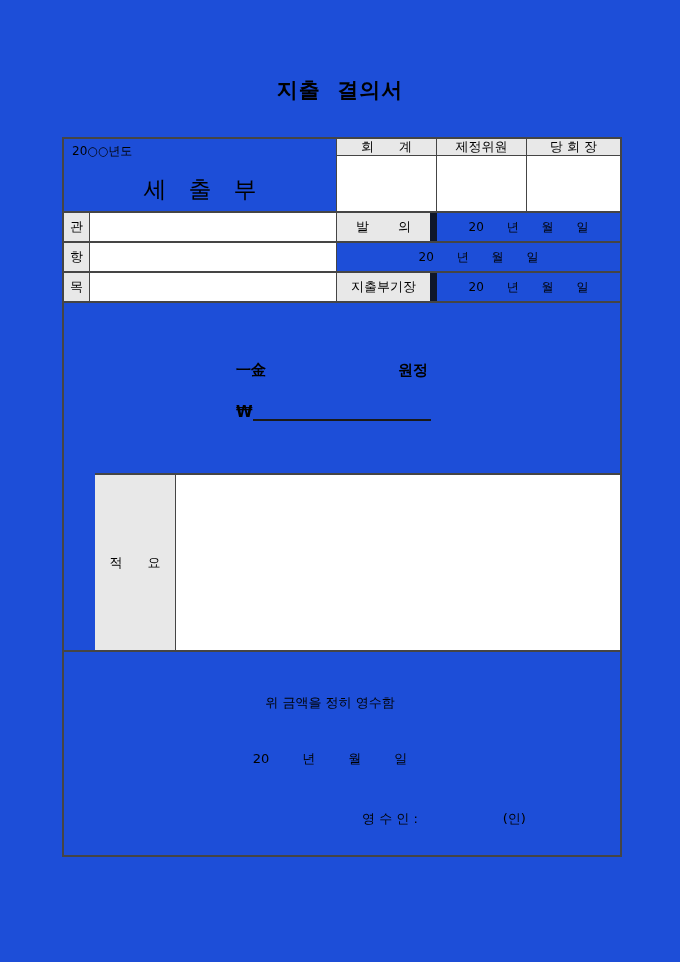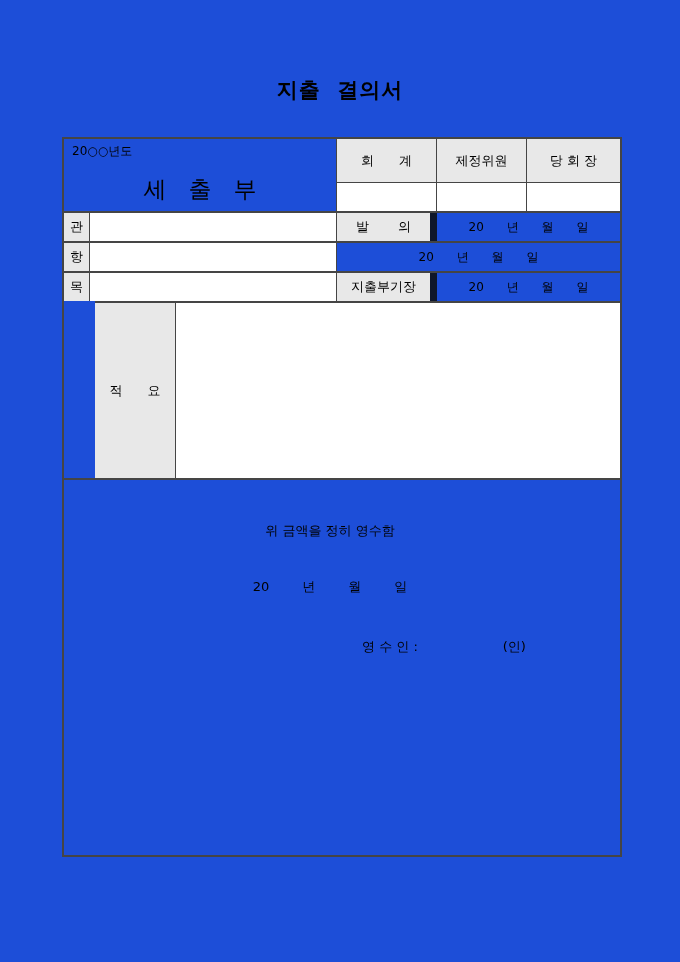--- a/index.html
+++ b/index.html
@@ -13,21 +13,21 @@
   .form-table { position:absolute; left:62px; top:137px; width:560px; height:720px;
                 border:2px solid #454545; display:flex; flex-direction:column; }
 
   
   .head-block { height:72px; display:flex; flex:0 0 auto; }
   .head-left { width:273px; border-right:1px solid #454545; position:relative; }
   .year-label { position:absolute; top:4px; left:8px; font-size:12px; white-space:pre; }
   .ledger-title { position:absolute; bottom:6px; left:0; width:100%; text-align:center;
                   font-size:23px; font-weight:normal; white-space:pre; }
   .head-right { flex:1; display:flex; flex-direction:column; }
-  .head-row-labels { height:44px; display:flex; border-bottom:1px solid #454545; }
+  .head-row-labels { height:17px; display:flex; border-bottom:1px solid #454545; }
   .head-cell { background:#e8e8e8; display:flex; align-items:center; justify-content:center;
                font-size:13px; white-space:pre; }
   .hc-1 { width:100px; border-right:1px solid #454545; }
   .hc-2 { width:90px;  border-right:1px solid #454545; }
   .hc-3 { flex:1; }
   .head-row-sign { flex:1; display:flex; }
   .sign-cell { background:#fff; }
   .sc-1 { width:100px; border-right:1px solid #454545; }
   .sc-2 { width:90px;  border-right:1px solid #454545; }
   .sc-3 { flex:1; }
@@ -110,20 +110,30 @@
       <div class="item-date">20      년      월      일</div>
     </div>
 
     <div class="item-row">
       <div class="item-label">목</div>
       <div class="item-blank"></div>
       <div class="item-approver">지출부기장</div>
       <div class="item-date">20      년      월      일</div>
     </div>
 
+    <div class="amount-section">
+      <div class="amount-line">
+        <span class="amount-prefix">一金</span>
+        <span class="amount-suffix">원정</span>
+      </div>
+      <div class="won-line">
+        <span>₩</span>
+        <span class="won-underline"></span>
+      </div>
+    </div>
 
     <div class="summary-section">
       <div class="summary-label-cell">적      요</div>
       <div class="summary-body"></div>
     </div>
 
     <div class="receipt-section">
       <div class="receipt-statement">위 금액을 정히 영수함</div>
       <div class="receipt-date">20        년        월        일</div>
       <div class="receipt-receiver">

